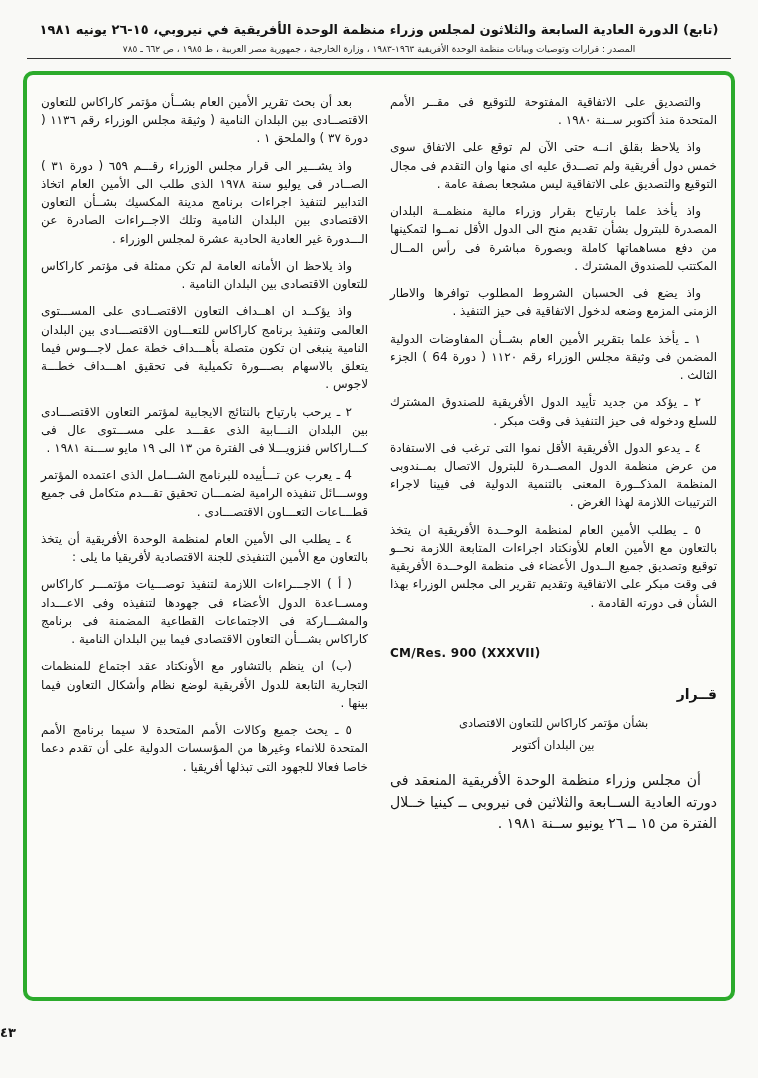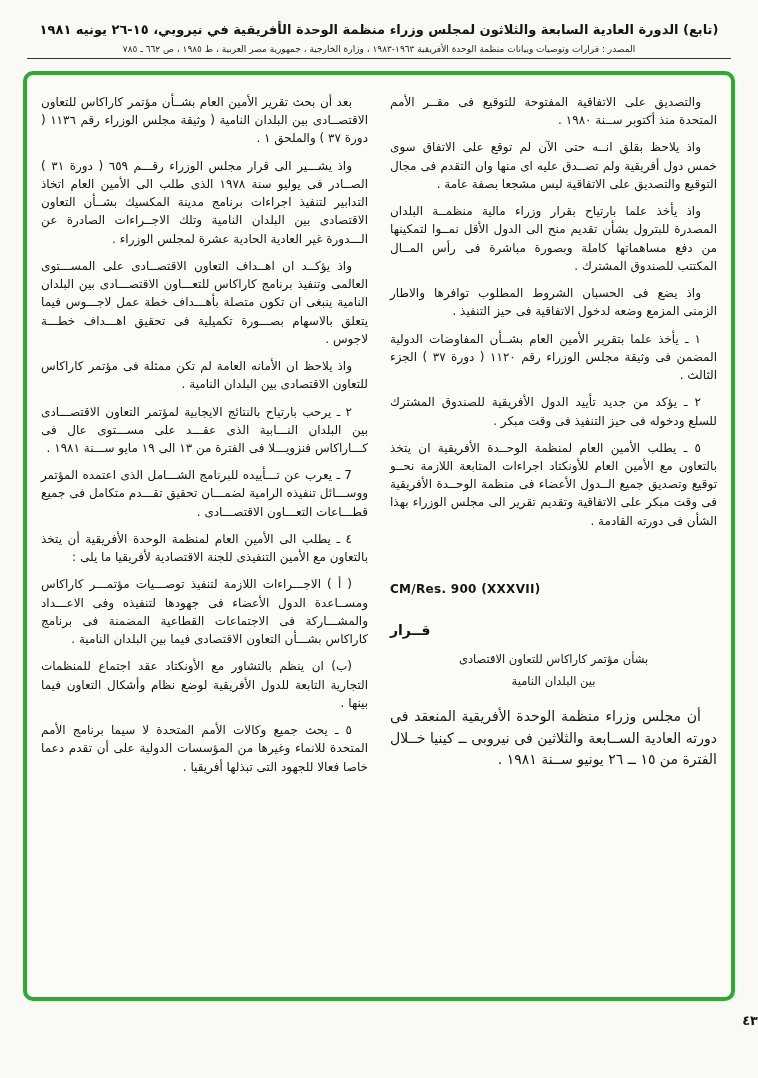--- a/index.html
+++ b/index.html
@@ -57,25 +57,25 @@
     text-indent: 16px;
   }
 
   
   .res-ref {
     direction: ltr;
     text-align: left;
     font-family: "DejaVu Sans", sans-serif;
     font-size: 12px;
     font-weight: bold;
-    margin: 52px 0 26px;
+    margin: 34px 0 26px;
     letter-spacing: 0.3px;
   }
   .res-title {
-    text-align: left;
+    text-align: right;
     font-size: 14px;
     font-weight: bold;
     margin-bottom: 14px;
     letter-spacing: 1px;
   }
   .res-subtitle {
     text-align: center;
     font-size: 11.5px;
     font-weight: normal;
     margin-bottom: 8px;
@@ -84,24 +84,24 @@
   .res-opening {
     font-size: 14px;
     line-height: 1.55;
     text-align: justify;
     text-align-last: right;
     text-indent: 16px;
   }
 
   
   .page-number {
-    text-align: right;
+    text-align: left;
     font-size: 13px;
     font-weight: bold;
-    margin-top: 12px;
+    margin-top: 24px;
   }
 </style>
 </head>
 <body>
 
 <div class="page">
 
   <div class="header">
     <div class="header-title">(تابع) الدورة العادية السابعة والثلاثون لمجلس وزراء منظمة الوحدة الأفريقية في نيروبي، ١٥-٢٦ يونيه ١٩٨١</div>
     <div class="header-source">المصدر : قرارات وتوصيات وبيانات منظمة الوحدة الأفريقية ١٩٦٣-١٩٨٣ ، وزارة الخارجية ، جمهورية مصر العربية ، ط ١٩٨٥ ، ص ٦٦٢ ـ ٧٨٥</div>
@@ -109,38 +109,39 @@
   </div>
 
   <div class="content-frame">
     <div class="columns">
 
       <div class="col">
         <p class="para">والتصديق على الاتفاقية المفتوحة للتوقيع فى مقــر الأمم المتحدة منذ أكتوبر ســنة ١٩٨٠ .</p>
         <p class="para">واذ يلاحظ بقلق انــه حتى الآن لم توقع على الاتفاق سوى خمس دول أفريقية ولم تصــدق عليه اى منها وان التقدم فى مجال التوقيع والتصديق على الاتفاقية ليس مشجعا بصفة عامة .</p>
         <p class="para">واذ يأخذ علما بارتياح بقرار وزراء مالية منظمــة البلدان المصدرة للبترول بشأن تقديم منح الى الدول الأقل نمــوا لتمكينها من دفع مساهماتها كاملة وبصورة مباشرة فى رأس المــال المكتتب للصندوق المشترك .</p>
         <p class="para">واذ يضع فى الحسبان الشروط المطلوب توافرها والاطار الزمنى المزمع وضعه لدخول الاتفاقية فى حيز التنفيذ .</p>
-        <p class="para">١ ـ يأخذ علما بتقرير الأمين العام بشــأن المفاوضات الدولية المضمن فى وثيقة مجلس الوزراء رقم ١١٢٠ ( دورة ٣٧ ) الجزء الثالث .</p>
+        <p class="para">١ ـ يأخذ علما بتقرير الأمين العام بشــأن المفاوضات الدولية المضمن فى وثيقة مجلس الوزراء رقم ١١٢٠ ( دورة 64 ) الجزء الثالث .</p>
         <p class="para">٢ ـ يؤكد من جديد تأييد الدول الأفريقية للصندوق المشترك للسلع ودخوله فى حيز التنفيذ فى وقت مبكر .</p>
+        <p class="para">٤ ـ يدعو الدول الأفريقية الأقل نموا التى ترغب فى الاستفادة من عرض منظمة الدول المصــدرة للبترول الاتصال بمــندوبى المنظمة المذكــورة المعنى بالتنمية الدولية فى فيينا لاجراء الترتيبات اللازمة لهذا الغرض .</p>
         <p class="para">٥ ـ يطلب الأمين العام لمنظمة الوحــدة الأفريقية ان يتخذ بالتعاون مع الأمين العام للأونكتاد اجراءات المتابعة اللازمة نحــو توقيع وتصديق جميع الــدول الأعضاء فى منظمة الوحــدة الأفريقية فى وقت مبكر على الاتفاقية وتقديم تقرير الى مجلس الوزراء بهذا الشأن فى دورته القادمة .</p>
 
         <div class="res-ref">CM/Res. 900 (XXXVII)</div>
         <div class="res-title">قــرار</div>
         <div class="res-subtitle">بشأن مؤتمر كاراكاس للتعاون الاقتصادى</div>
-        <div class="res-subtitle last">بين البلدان النامية</div>
+        <div class="res-subtitle last">بين البلدان أكتوبر</div>
         <p class="res-opening">أن مجلس وزراء منظمة الوحدة الأفريقية المنعقد فى دورته العادية الســابعة والثلاثين فى نيروبى ــ كينيا خــلال الفترة من ١٥ ــ ٢٦ يونيو ســنة ١٩٨١ .</p>
       </div>
 
       <div class="col">
         <p class="para">بعد أن بحث تقرير الأمين العام بشــأن مؤتمر كاراكاس للتعاون الاقتصــادى بين البلدان النامية ( وثيقة مجلس الوزراء رقم ١١٣٦ ( دورة ٣٧ ) والملحق ١ .</p>
         <p class="para">واذ يشـــير الى قرار مجلس الوزراء رقـــم ٦٥٩ ( دورة ٣١ ) الصــادر فى يوليو سنة ١٩٧٨ الذى طلب الى الأمين العام اتخاذ التدابير لتنفيذ اجراءات برنامج مدينة المكسيك بشــأن التعاون الاقتصادى بين البلدان النامية وتلك الاجــراءات الصادرة عن الـــدورة غير العادية الحادية عشرة لمجلس الوزراء .</p>
+        <p class="para">واذ يلاحظ ان الأمانه العامة لم تكن ممثلة فى مؤتمر كاراكاس للتعاون الاقتصادى بين البلدان النامية .</p>
         <p class="para">واذ يؤكــد ان اهــداف التعاون الاقتصــادى على المســـتوى العالمى وتنفيذ برنامج كاراكاس للتعـــاون الاقتصـــادى بين البلدان النامية ينبغى ان تكون متصلة بأهـــداف خطة عمل لاجـــوس فيما يتعلق بالاسهام بصـــورة تكميلية فى تحقيق اهـــداف خطـــة لاجوس .</p>
-        <p class="para">واذ يلاحظ ان الأمانه العامة لم تكن ممثلة فى مؤتمر كاراكاس للتعاون الاقتصادى بين البلدان النامية .</p>
         <p class="para">٢ ـ يرحب بارتياح بالنتائج الايجابية لمؤتمر التعاون الاقتصـــادى بين البلدان النـــابية الذى عقـــد على مســـتوى عال فى كـــاراكاس فنزويـــلا فى الفترة من ١٣ الى ١٩ مايو ســـنة ١٩٨١ .</p>
-        <p class="para">7 ـ يعرب عن تـــأييده للبرنامج الشـــامل الذى اعتمده المؤتمر ووســـائل تنفيذه الرامية لضمـــان تحقيق تقـــدم متكامل فى جميع قطـــاعات التعـــاون الاقتصـــادى .</p>
+        <p class="para">4 ـ يعرب عن تـــأييده للبرنامج الشـــامل الذى اعتمده المؤتمر ووســـائل تنفيذه الرامية لضمـــان تحقيق تقـــدم متكامل فى جميع قطـــاعات التعـــاون الاقتصـــادى .</p>
         <p class="para">٤ ـ يطلب الى الأمين العام لمنظمة الوحدة الأفريقية أن يتخذ بالتعاون مع الأمين التنفيذى للجنة الاقتصادية لأفريقيا ما يلى :</p>
         <p class="para">( أ ) الاجـــراءات اللازمة لتنفيذ توصـــيات مؤتمـــر كاراكاس ومســاعدة الدول الأعضاء فى جهودها لتنفيذه وفى الاعـــداد والمشـــاركة فى الاجتماعات القطاعية المضمنة فى برنامج كاراكاس بشـــأن التعاون الاقتصادى فيما بين البلدان النامية .</p>
         <p class="para">(ب) ان ينظم بالتشاور مع الأونكتاد عقد اجتماع للمنظمات التجارية التابعة للدول الأفريقية لوضع نظام وأشكال التعاون فيما بينها .</p>
         <p class="para">٥ ـ يحث جميع وكالات الأمم المتحدة لا سيما برنامج الأمم المتحدة للانماء وغيرها من المؤسسات الدولية على أن تقدم دعما خاصا فعالا للجهود التى تبذلها أفريقيا .</p>
       </div>
 
     </div>
   </div>
 
   <div class="page-number">٤٣</div>

